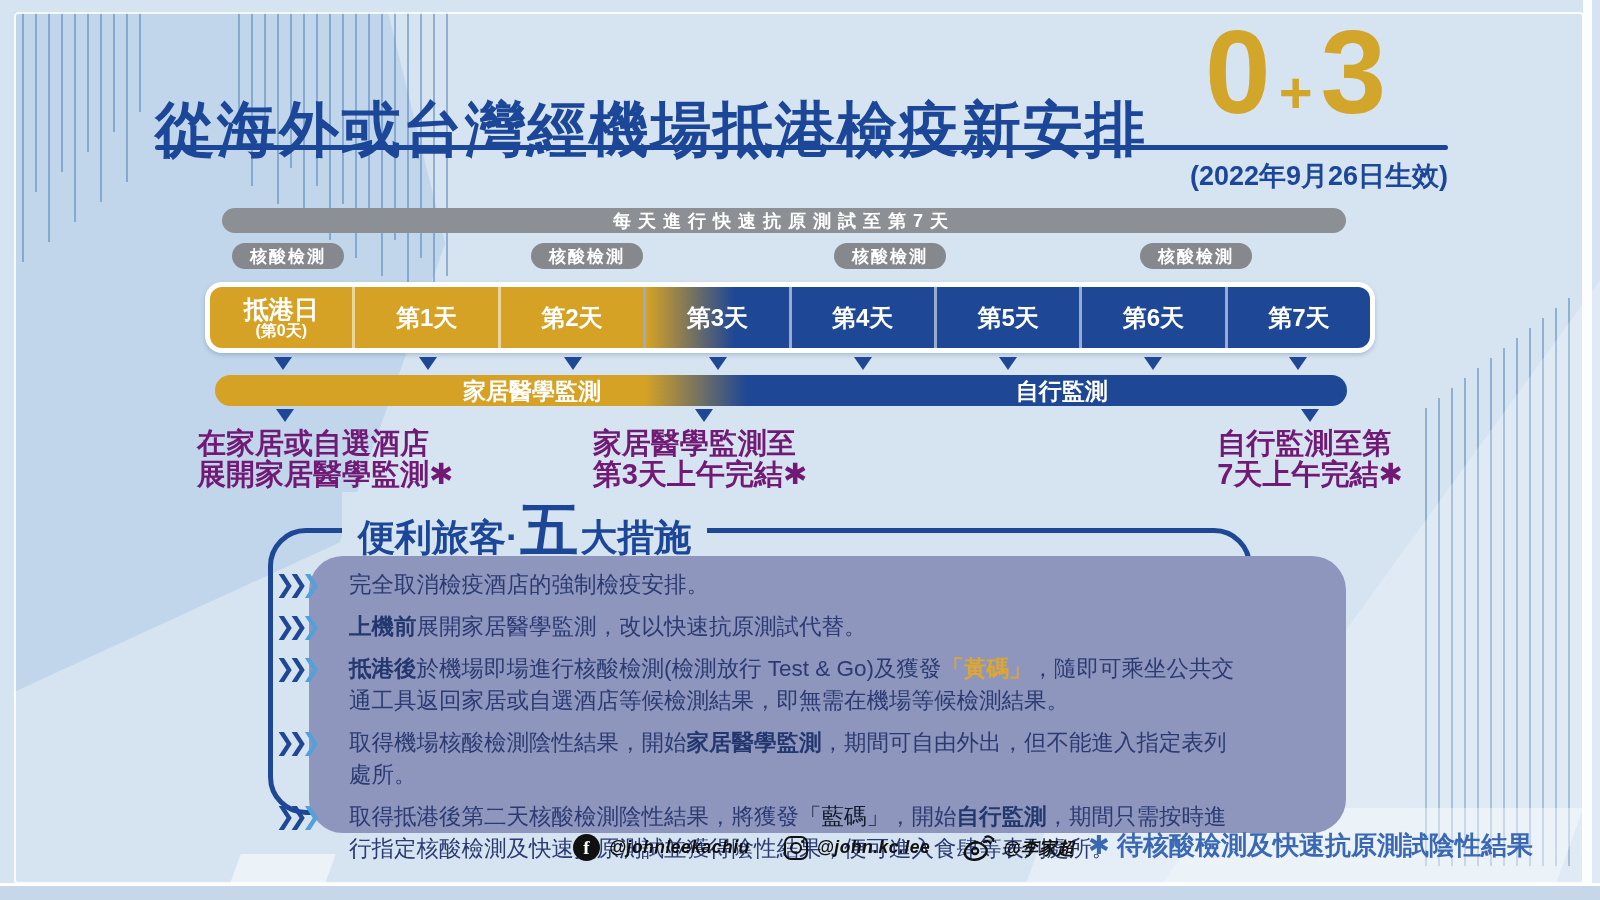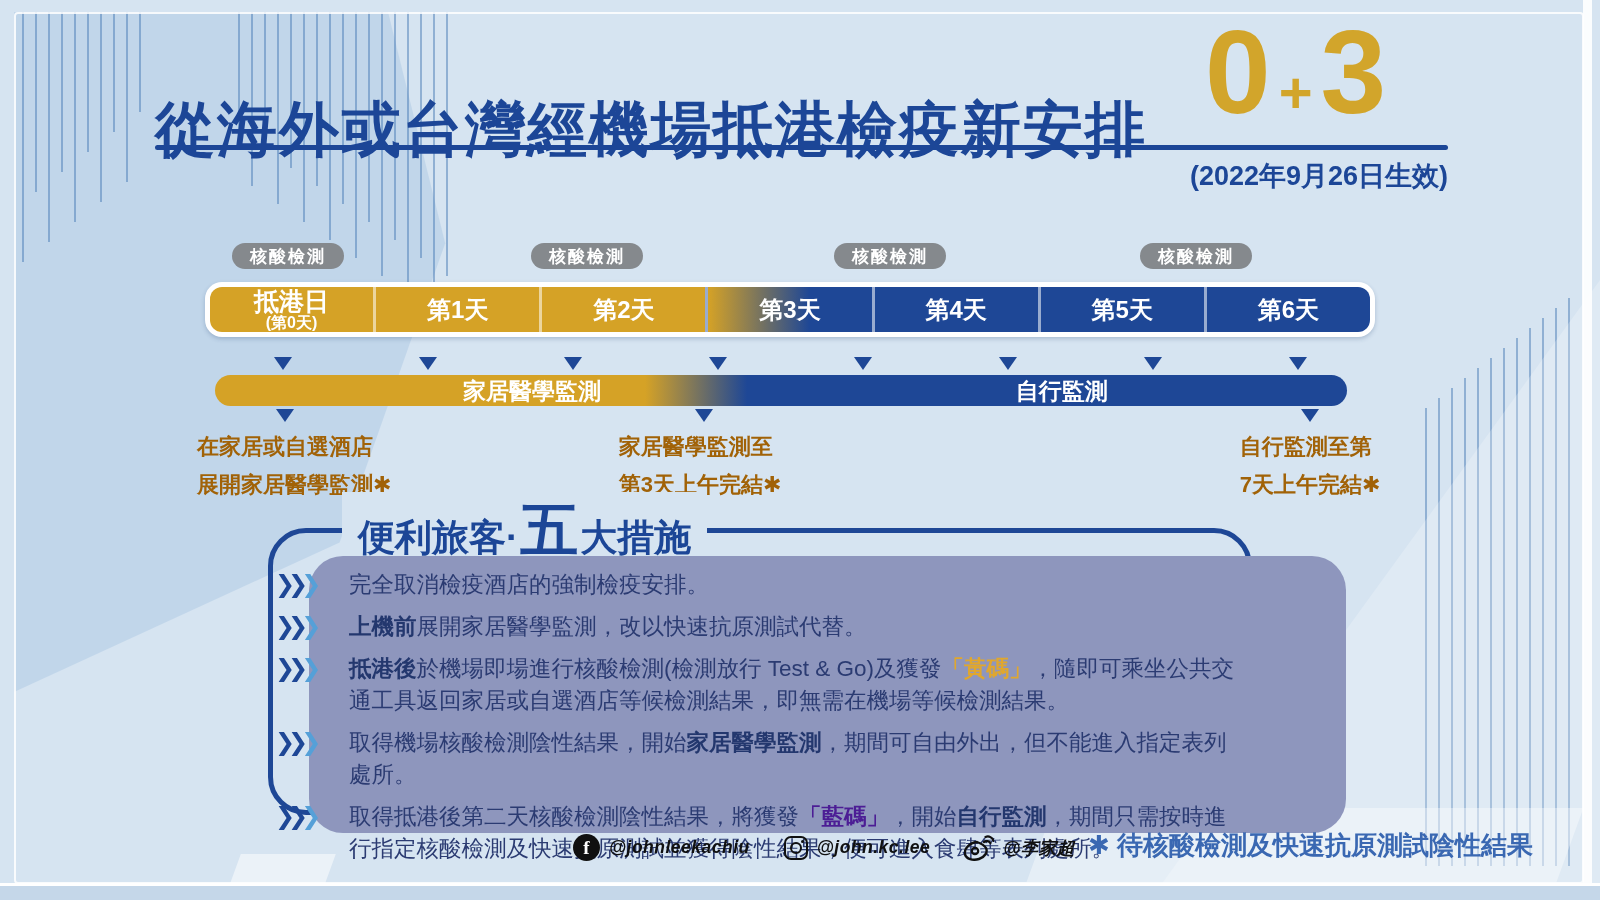--- a/index.html
+++ b/index.html
@@ -33,58 +33,58 @@
   .eff-date{position:absolute;left:1048px;top:158px;width:400px;text-align:right;
          font-size:27px;font-weight:800;color:#1c4697;}
 
   
   .rat-bar{position:absolute;left:222px;top:208px;width:1124px;height:25px;border-radius:13px;
          background:#8c9094;color:#fff;font-size:18px;letter-spacing:7px;font-weight:700;
          display:flex;align-items:center;justify-content:center;}
   .pcr-pill{position:absolute;top:243px;width:112px;height:26px;border-radius:13px;background:#85898d;
          color:#fff;font-size:17px;letter-spacing:2px;font-weight:700;
          display:flex;align-items:center;justify-content:center;}
-  .day-bar{position:absolute;left:205px;top:282px;width:1170px;height:55px;background:#fff;
+  .day-bar{position:absolute;left:205px;top:282px;width:1170px;height:71px;background:#fff;
          border-radius:17px;padding:5px;box-shadow:0 2px 4px rgba(40,70,120,.25);}
   .day-cells{display:flex;width:100%;height:100%;border-radius:12px;overflow:hidden;}
   .cell{flex:1;display:flex;flex-direction:column;align-items:center;justify-content:center;
          color:#fff;font-weight:700;}
   .cell + .cell{border-left:3px solid rgba(255,255,255,.55);}
   .cell.gold{background:#d5a226;}
   .cell.blue{background:#1e4796;}
   .cell.gradient{background:linear-gradient(90deg,#d5a226 0%,#1e4796 62%);align-items:center;}
   .cell .d-label{font-size:24px;line-height:1.05;}
   .cell .d-label.sm{font-size:25px;}
   .cell .d-sub{font-size:16px;line-height:1.1;}
   .tri{position:absolute;width:0;height:0;border-left:9px solid transparent;
          border-right:9px solid transparent;border-top:13px solid #1e4796;}
   .monitor-bar{position:absolute;left:215px;top:375px;width:1132px;height:31px;border-radius:16px;
          background:linear-gradient(90deg,#d5a226 0%,#d5a226 38%,#1e4796 47%,#1e4796 100%);
          color:#fff;font-size:23px;font-weight:700;}
   .monitor-bar .m-home{position:absolute;left:28%;top:1px;transform:translateX(-50%);}
   .monitor-bar .m-self{position:absolute;left:74.8%;top:1px;transform:translateX(-50%);}
-  .t-note{position:absolute;top:428px;color:#a16207;font-size:22px;font-weight:800;line-height:38px;}
+  .t-note{position:absolute;top:428px;color:#701a75;font-size:29px;font-weight:800;line-height:31px;}
   .t-note.c{transform:translateX(-50%);text-align:left;}
 
   
   .outline{position:absolute;left:268px;top:528px;width:984px;height:287px;
          border:5px solid #1e4796;border-radius:38px;}
   .m-heading{position:absolute;left:342px;top:492px;height:66px;padding:0 16px;background:#d6e4f1;
          display:flex;align-items:baseline;color:#1c4697;font-weight:900;white-space:nowrap;}
   .m-heading .h-n{font-size:37px;}
   .m-heading .h-big{font-size:58px;margin:0 2px;}
   .panel{position:absolute;left:309px;top:556px;width:1037px;height:277px;border-radius:34px;
          background:#8e96bd;padding:13px 104px 0 40px;}
   .panel ul{list-style:none;margin:0;padding:0;}
   .panel li{position:relative;margin-bottom:10px;font-size:22.5px;line-height:32px;color:#2b3b72;}
   .chev{position:absolute;left:-74px;top:-1px;font-size:24px;font-weight:900;letter-spacing:-7px;white-space:nowrap;}
   .chev .c1{color:#1e4796;} .chev .c2{color:#1e4796;} .chev .c3{color:#55a0d8;}
   .seg-b{font-weight:800;color:#23376e;}
   .seg-gold{font-weight:800;color:#e0a72e;}
-  .seg-blue{font-weight:700;color:#4c1d95;}
+  .seg-blue{font-weight:400;color:#0f172a;}
 
   
   .social{position:absolute;left:573px;top:834px;display:flex;align-items:center;gap:34px;}
   .s-item{display:flex;align-items:center;gap:9px;}
   .handle{font-size:17.5px;font-weight:800;font-style:italic;color:#101010;letter-spacing:.5px;}
   .fb-icon{width:27px;height:27px;border-radius:50%;background:#101010;color:#fff;
          display:flex;align-items:center;justify-content:center;font-size:19px;font-weight:900;
          font-family:"Liberation Serif",serif;}
   .ig-icon{width:24px;height:24px;border:2.5px solid #101010;border-radius:7px;position:relative;}
   .ig-icon::before{content:"";position:absolute;left:4px;top:4px;width:8px;height:8px;
@@ -147,20 +147,21 @@
 
   <h1 class="title">從海外或台灣經機場抵港檢疫新安排</h1>
   <div class="scheme">
     <span class="digit">0</span>
     <span class="plus">+</span>
     <span class="digit">3</span>
   </div>
   <div class="rule"></div>
   <div class="eff-date">(2022年9月26日生效)</div>
 
+  <div class="rat-bar">每天進行快速抗原測試至第7天</div>
   <div id="pcr-pills">
       <div class="pcr-pill" style="left: 232px;">核酸檢測</div>
       <div class="pcr-pill" style="left: 531px;">核酸檢測</div>
       <div class="pcr-pill" style="left: 834px;">核酸檢測</div>
       <div class="pcr-pill" style="left: 1140px;">核酸檢測</div>
     </div>
   <div class="day-bar">
     <div class="day-cells" id="day-cells">
         <div class="cell gold">
           <span class="d-label sm">抵港日</span>
@@ -176,20 +177,23 @@
           <span class="d-label">第3天</span>
         </div>
         <div class="cell blue">
           <span class="d-label">第4天</span>
         </div>
         <div class="cell blue">
           <span class="d-label">第5天</span>
         </div>
         <div class="cell blue">
           <span class="d-label">第6天</span>
+        </div>
+        <div class="cell blue">
+          <span class="d-label">第7天</span>
         </div>
       </div>
   </div>
   <div id="tri-row1">
       <div class="tri" style="left: 273.5px; top: 357px;"></div>
       <div class="tri" style="left: 418.5px; top: 357px;"></div>
       <div class="tri" style="left: 563.5px; top: 357px;"></div>
       <div class="tri" style="left: 708.5px; top: 357px;"></div>
       <div class="tri" style="left: 853.5px; top: 357px;"></div>
       <div class="tri" style="left: 998.5px; top: 357px;"></div>

